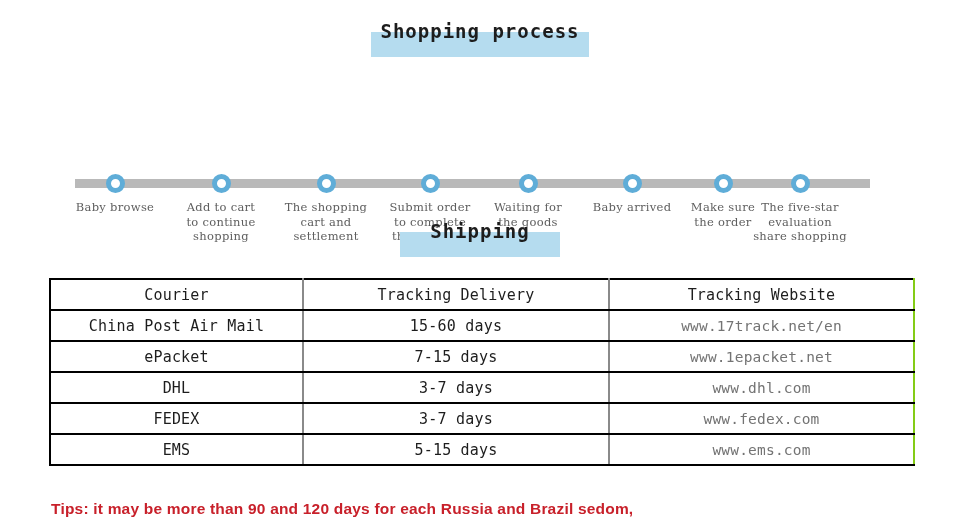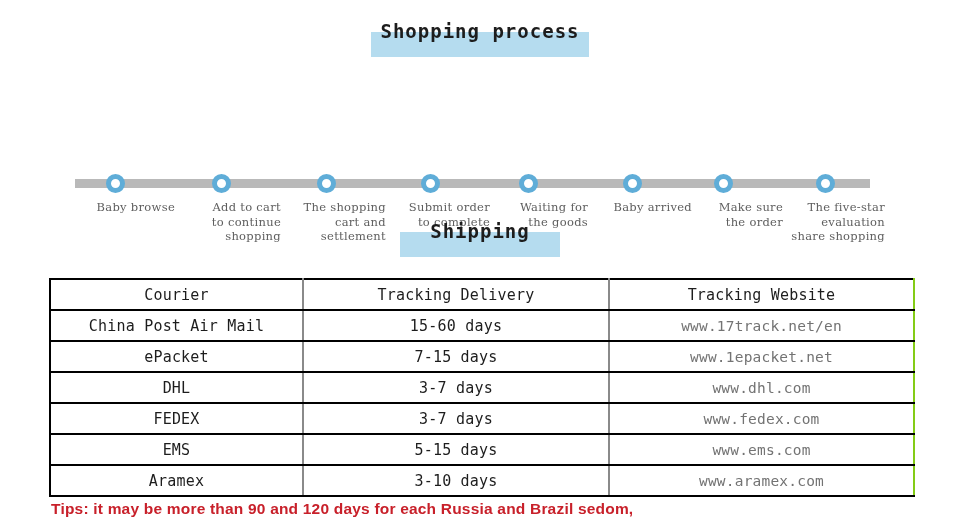--- a/index.html
+++ b/index.html
@@ -88,21 +88,21 @@
     border: 5px solid #5fadd8;
     border-radius: 50%;
     background: #ffffff;
     box-sizing: border-box;
     position: relative;
     top: 89px;
     z-index: 2;
   }
   .step-label {
     margin-top: 96px;
-    text-align: right;
+    text-align: center;
     font-family: "DejaVu Serif", serif;
     font-size: 11.5px;
     line-height: 14.5px;
     color: #5e5e5e;
     letter-spacing: 0.3px;
   }
 
   
   #shipping-table {
     position: absolute;
@@ -191,21 +191,21 @@
     <div class="step-label">Waiting for<br>the goods</div>
   </div>
   <div class="timeline-step" style="left:632px">
     <div class="step-marker"></div>
     <div class="step-label">Baby arrived</div>
   </div>
   <div class="timeline-step" style="left:723px">
     <div class="step-marker"></div>
     <div class="step-label">Make sure<br>the order</div>
   </div>
-  <div class="timeline-step" style="left:825px">
+  <div class="timeline-step" style="left:800px">
     <div class="step-marker"></div>
     <div class="step-label">The five-star<br>evaluation<br>share shopping</div>
   </div>
 </div>
 
 <div class="heading-wrap" id="shipping-heading">
   <span class="heading-inner">
     <span class="heading-highlight"></span>
     <span class="heading-text">Shipping</span>
   </span>
@@ -253,23 +253,16 @@
         <a class="tracking-link" href="#">www.fedex.com</a>
       </td>
     </tr>
     <tr>
       <td>EMS</td>
       <td>5-15 days</td>
       <td>
         <a class="tracking-link" href="#">www.ems.com</a>
       </td>
     </tr>
-    <tr>
-      <td>Aramex</td>
-      <td>3-10 days</td>
-      <td>
-        <a class="tracking-link" href="#">www.aramex.com</a>
-      </td>
-    </tr>
   </tbody>
 </table>
 
 <div id="shipping-tips">Tips: it may be more than 90 and 120 days for each Russia and Brazil sedom,</div>
 
 </body></html>

